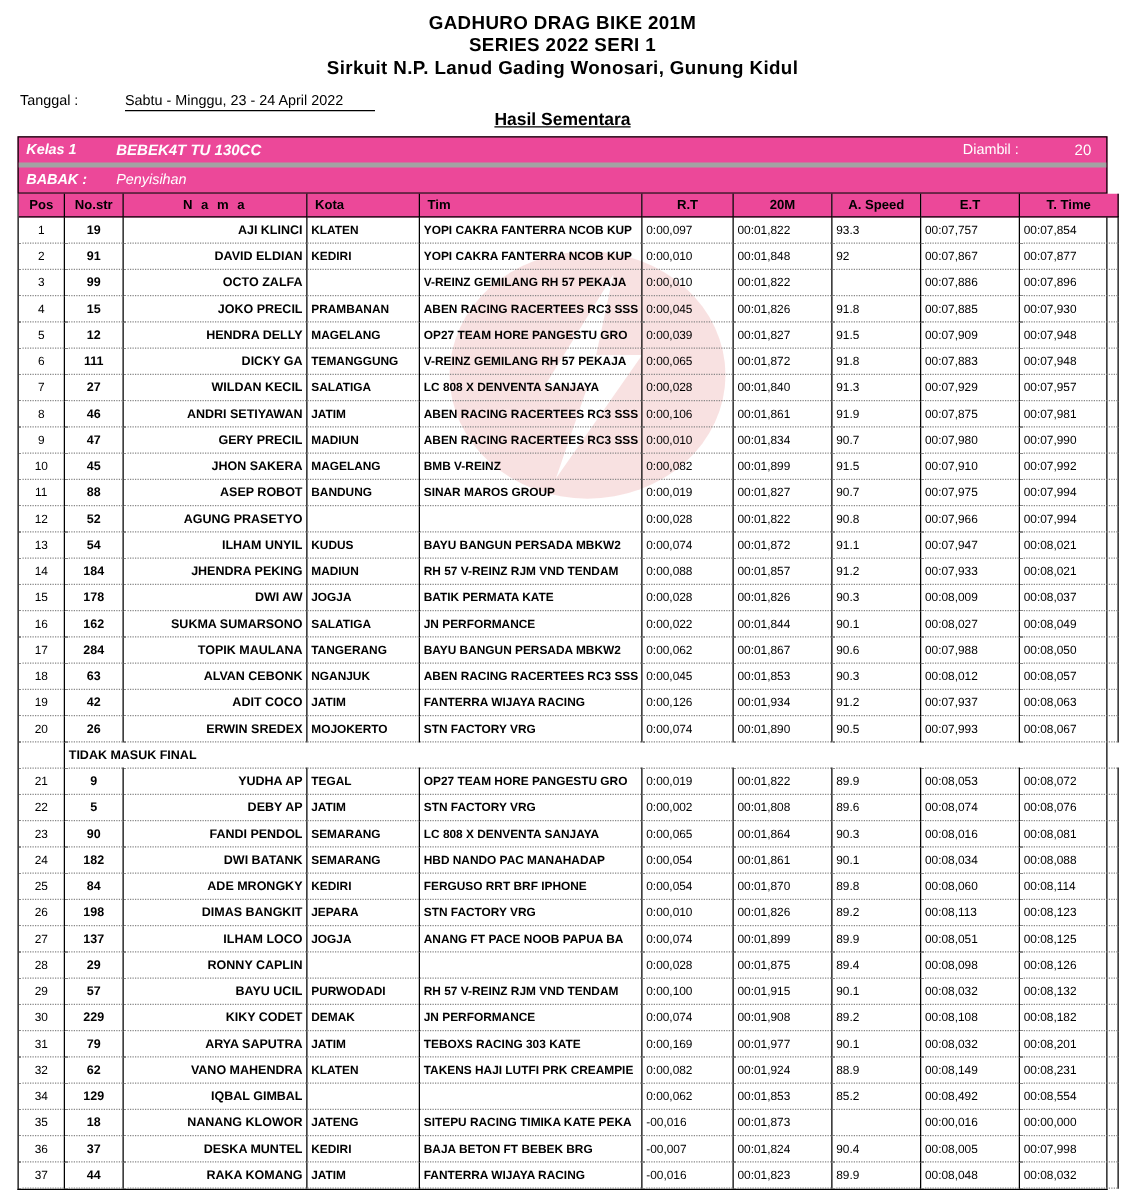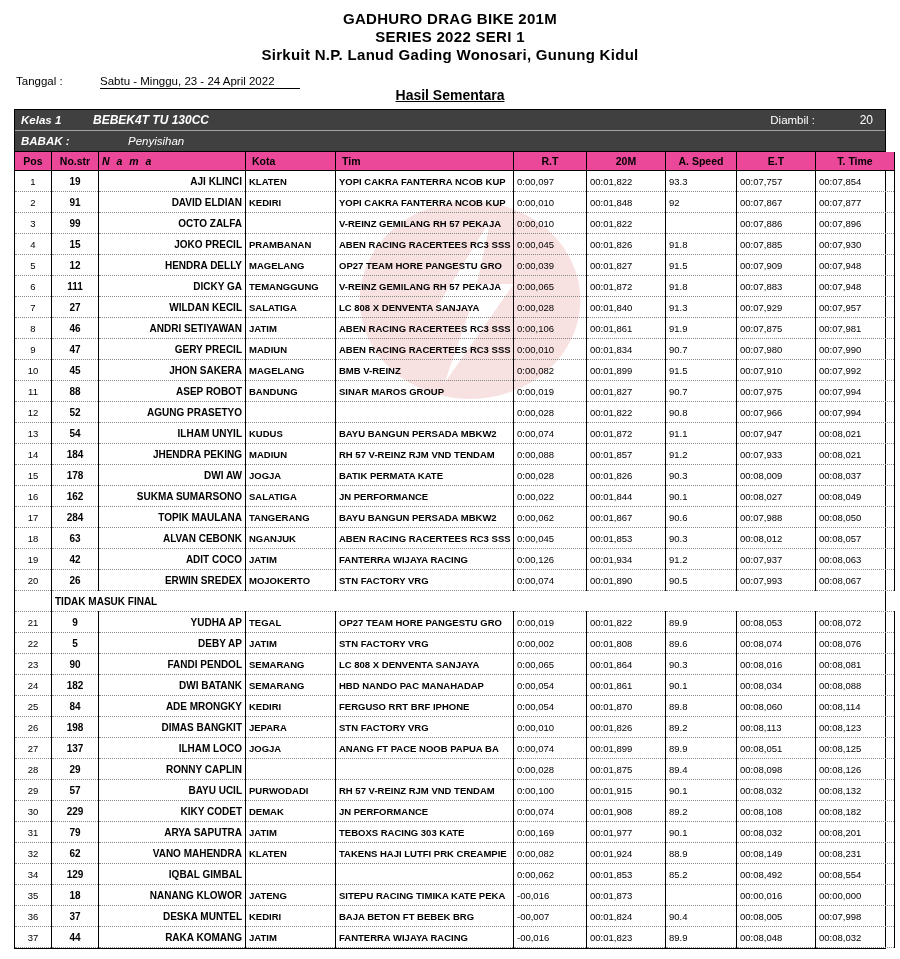--- a/index.html
+++ b/index.html
@@ -60,34 +60,33 @@
     left: 0; right: 0;
     top: 16px;
     text-align: center;
     font-size: 14px;
     font-weight: bold;
     text-decoration: underline;
   }
 
   
   .banner {
-    background: #404040;
+    background: #ec4899;
     color: #fff;
     margin-top: 4px;
     border: 1px solid #000;
   }
   .banner-row {
     display: flex;
     align-items: center;
     height: 20px;
     padding: 0 6px;
   }
   .banner-row.second {
-    border-top: 1px solid #a3a3a3;
-    gap: 35px;
+    border-top: 4px solid #a3a3a3;
   }
   .kelas-label {
     font-style: italic;
     font-weight: bold;
     font-size: 11.5px;
     width: 72px;
   }
   .kelas-name {
     font-style: italic;
     font-weight: bold;
@@ -150,21 +149,21 @@
   .c-20m   { width: 72px;  text-align: left;  border-right: 1px solid #000; font-size: 9.5px; padding-left:8px;}
   .c-asp   { width: 64px;  text-align: left;  border-right: 1px solid #000; font-size: 9.5px; padding-left:8px;}
   .c-et    { width: 72px;  text-align: left;  border-right: 1px solid #000; font-size: 9.5px; padding-left:8px;}
   .c-tt    { width: 72px;  text-align: left;  border-right: 1px solid #000; font-size: 9.5px; padding-left:8px;}
 
   thead th.c-pos, thead th.c-no, thead th.c-nama, thead th.c-kota,
   thead th.c-tim, thead th.c-rt, thead th.c-20m, thead th.c-asp,
   thead th.c-et, thead th.c-tt, thead th.c-ket {
     border-right: 1px solid #000;
   }
-  thead th.c-nama { text-align: left; letter-spacing: 2px; font-style: italic;}
+  thead th.c-nama { text-align: center; letter-spacing: 2px;}
   thead th.c-kota, thead th.c-tim { text-align: left; padding-left: 6px;}
 
   tr.section-row td {
     font-weight: bold;
     font-size: 10px;
     font-style: normal;
   }
   tr.section-row .c-pos { border-right: 1px solid #000; }
   .section-label { padding-left: 6px; }
   .table-wrap {

